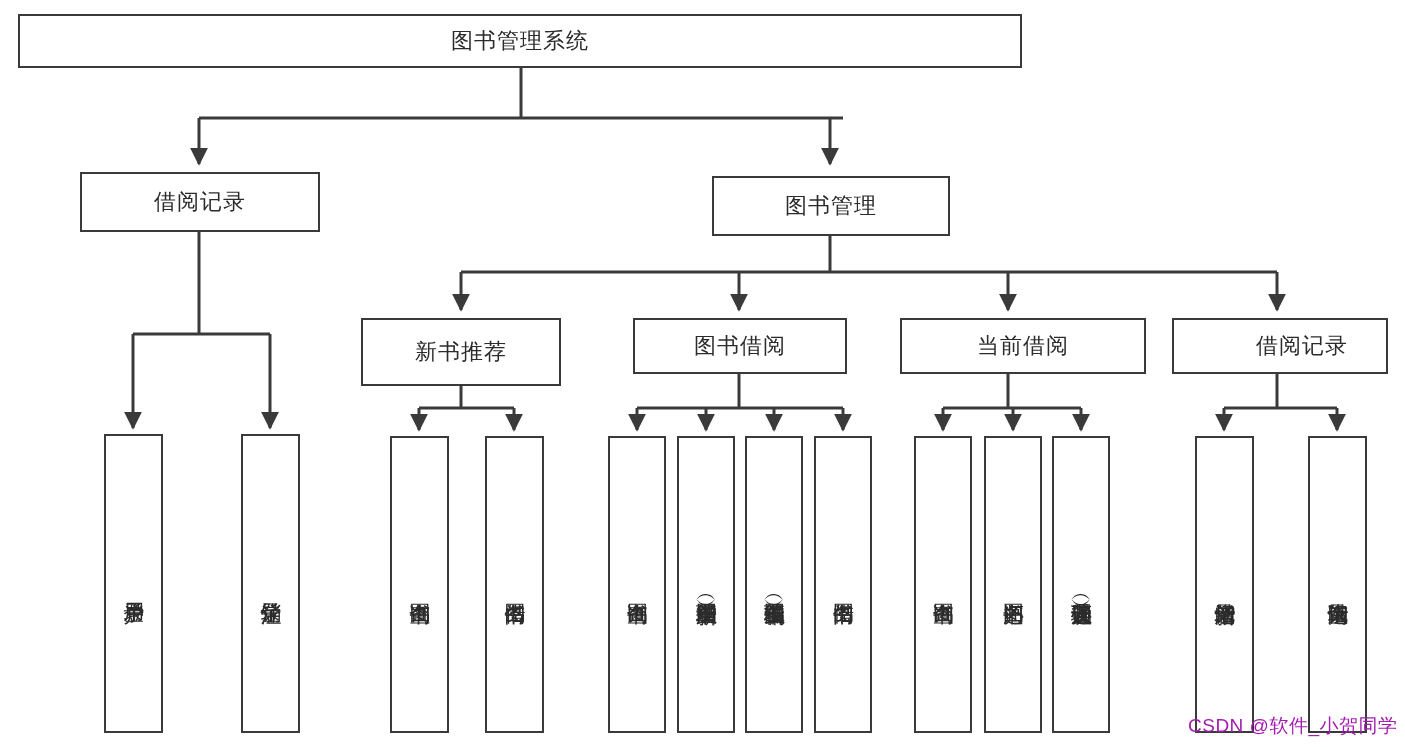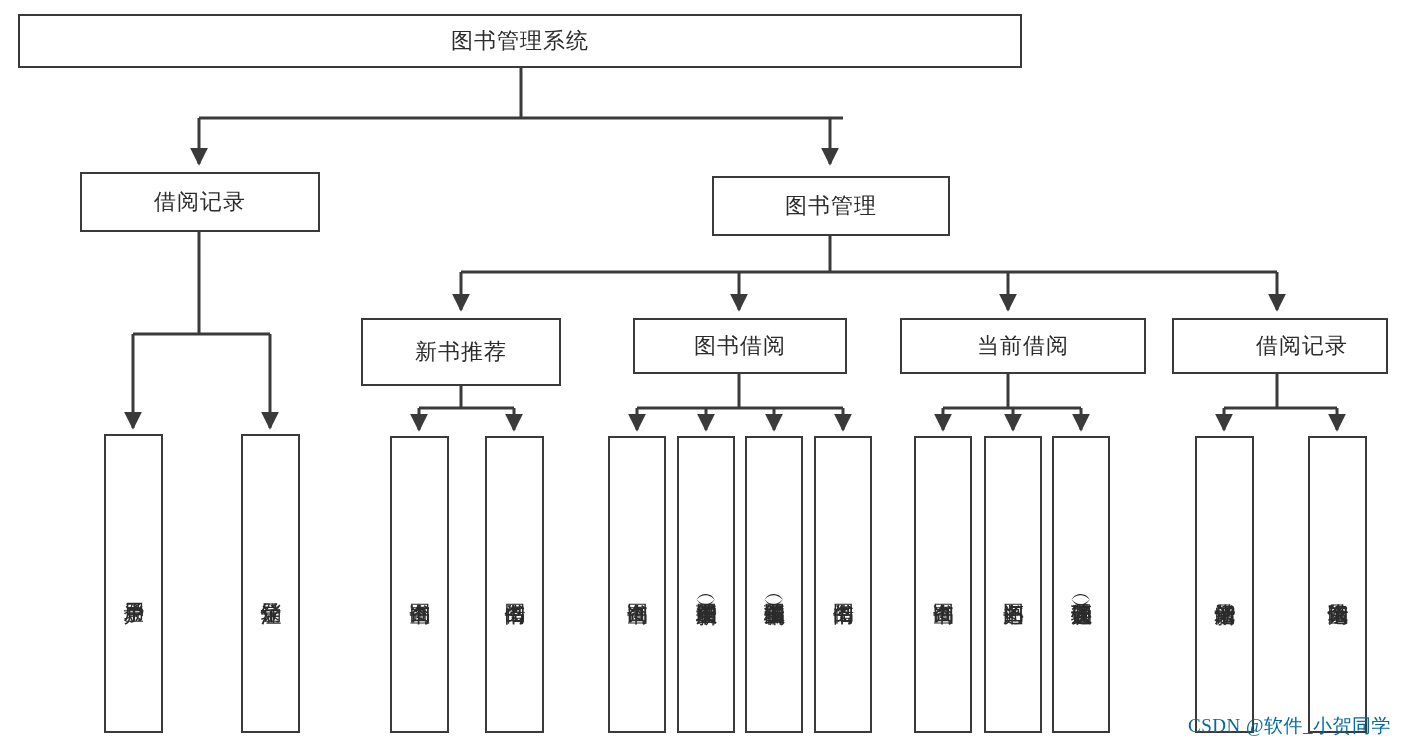--- a/index.html
+++ b/index.html
@@ -60,24 +60,23 @@
     top: 0;
     width: 1405px;
     height: 747px;
     pointer-events: none;
   }
   .watermark {
     position: absolute;
     left: 1188px;
     top: 713px;
     font-size: 19px;
-    color: #0369a1;
+    color: #a21caf;
     letter-spacing: 0.5px;
     white-space: nowrap;
-    font-family: Liberation Serif, serif;
   }
 </style>
 </head>
 <body>
 
 <div id="canvas">
 
   <svg class="edges" viewBox="0 0 1405 747" xmlns="http://www.w3.org/2000/svg">
     <defs>
       <marker id="arr" viewBox="0 0 10 10" refX="9" refY="5" markerWidth="6" markerHeight="6" orient="auto-start-reverse">

